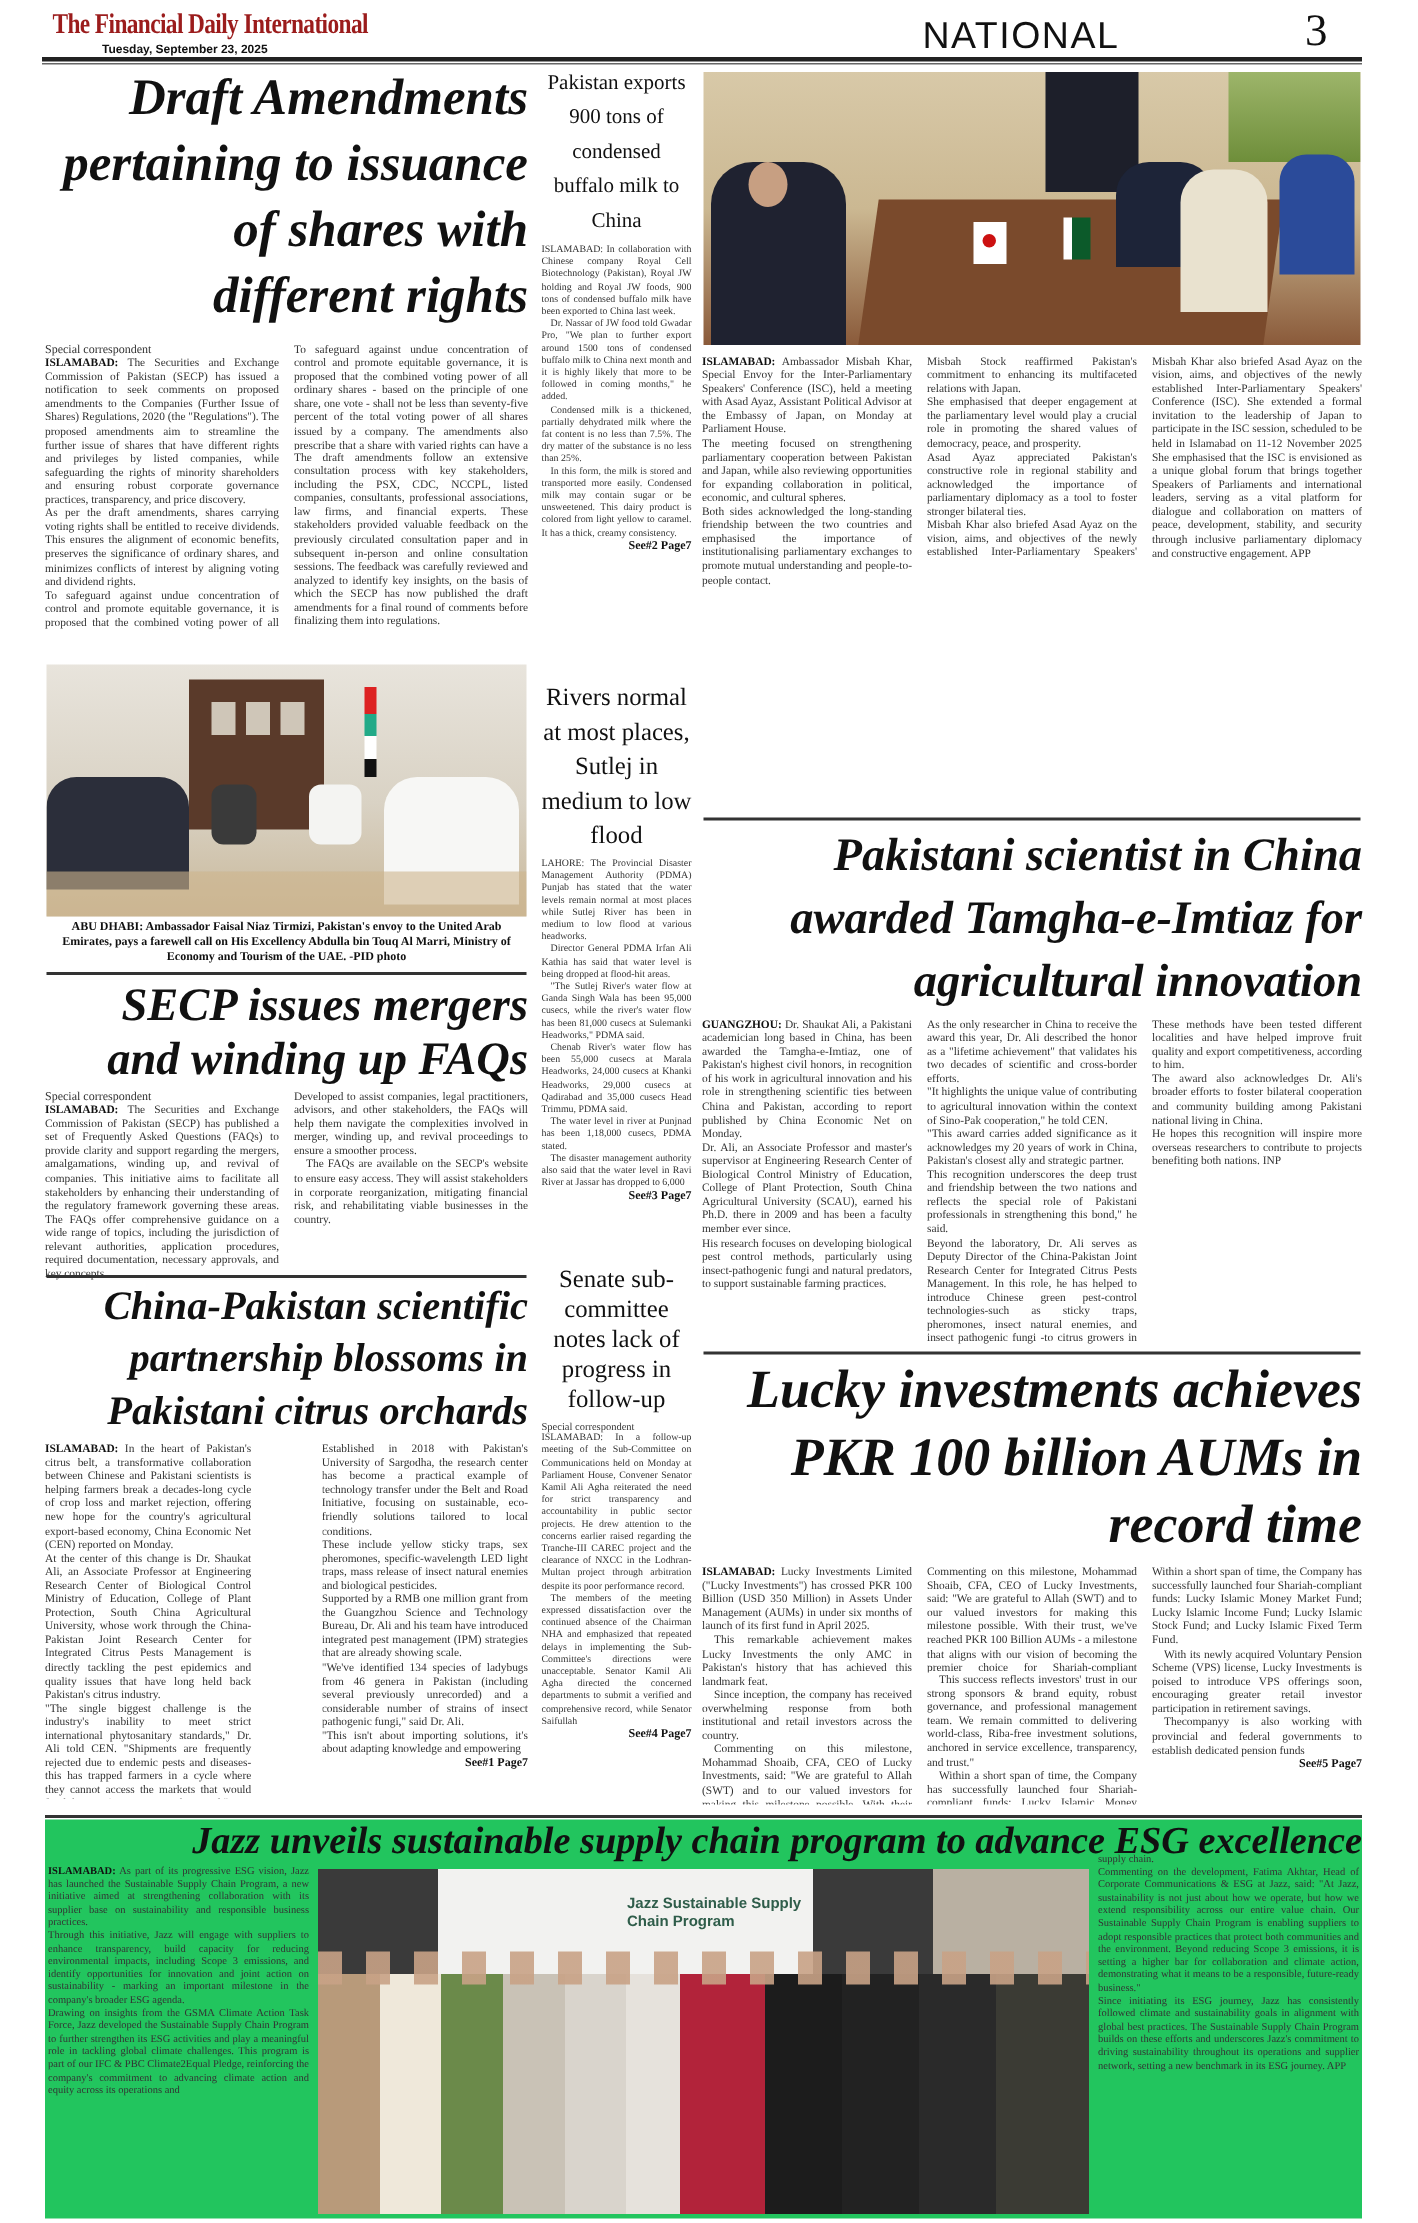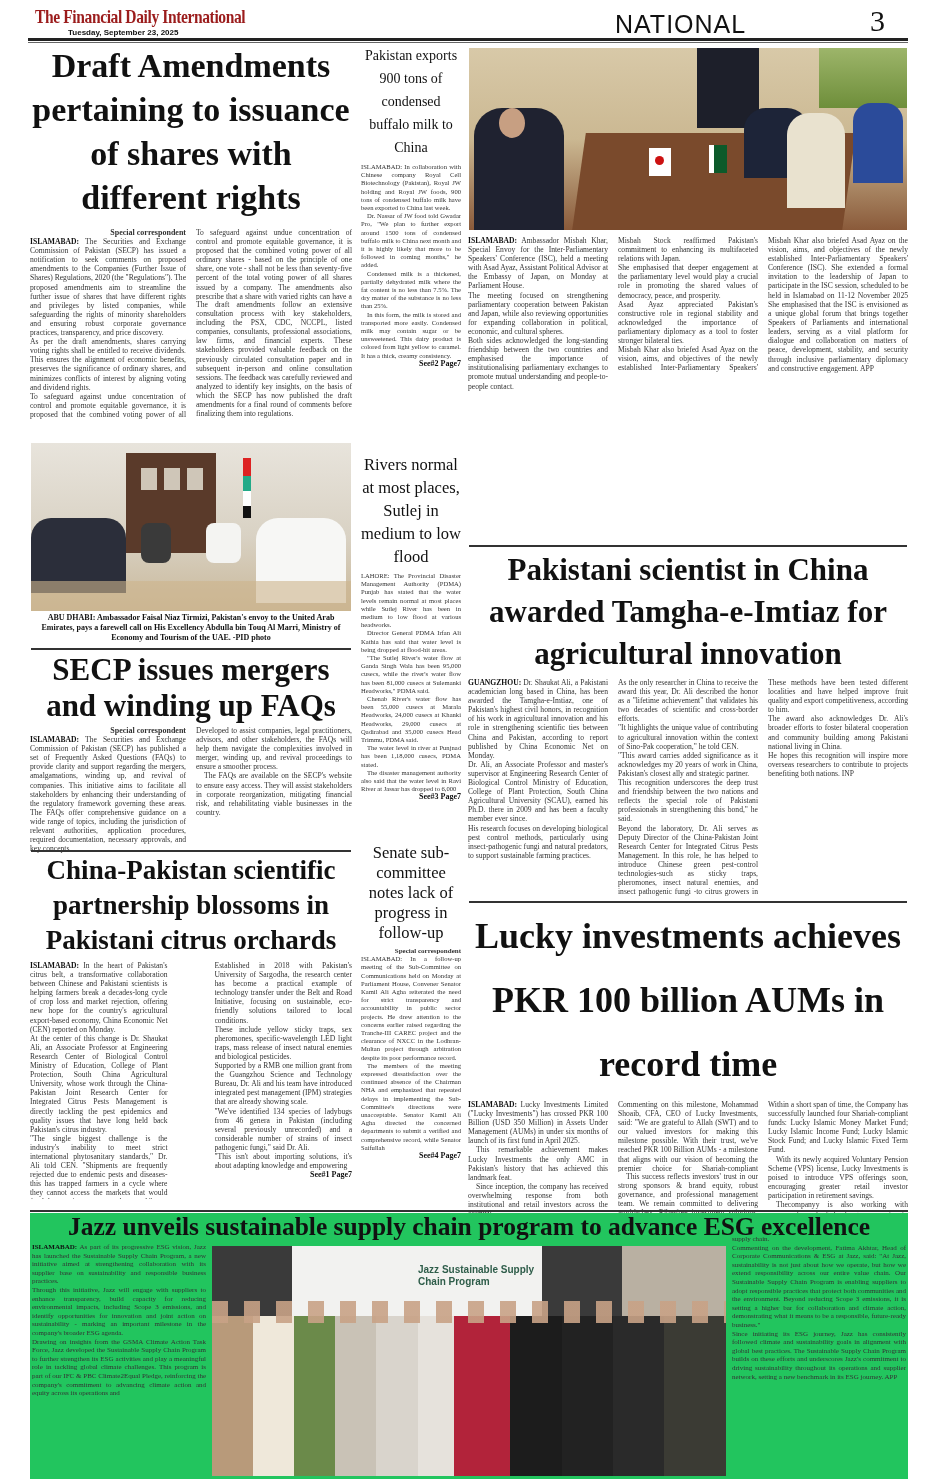--- a/index.html
+++ b/index.html
@@ -4,23 +4,23 @@
 <style>
   html,body{margin:0;padding:0;background:#fff;}
   body{width:945px;height:1482px;position:relative;overflow:hidden;font-family:"Liberation Serif","DejaVu Serif",serif;color:#111;}
   .abs{position:absolute;}
   .masthead{left:35px;top:6px;color:#9b1c1c;font-size:19px;font-weight:bold;letter-spacing:-0.5px;transform:scaleX(0.82);transform-origin:left top;white-space:nowrap;}
   .dateline{left:68px;top:28px;font-family:"Liberation Sans",sans-serif;font-size:8px;font-weight:bold;}
   .section{left:615px;top:10px;font-family:"Liberation Sans",sans-serif;font-size:25px;letter-spacing:1px;}
   .pageno{left:870px;top:4px;font-size:30px;}
   .topline{left:28px;top:38px;width:880px;height:3px;background:#222;}
   .topline2{left:28px;top:42px;width:880px;height:1px;background:#666;}
-  .hl{font-weight:bold;text-align:center;line-height:1.1;margin:0;}
+  .hl{font-weight:bold;text-align:right;line-height:1.1;margin:0;font-style:italic;}
   .hl-light{font-weight:normal;text-align:center;line-height:1.15;margin:0;}
-  .byline{font-weight:bold;text-align:right;font-size:8px;}
+  .byline{font-weight:normal;text-align:left;font-size:8px;}
   .body{font-size:7.6px;line-height:9.1px;text-align:justify;color:#333;}
   .cols2{display:grid;grid-template-columns:1fr 1fr;column-gap:10px;}
   .cols3{display:grid;grid-template-columns:1fr 1fr 1fr;column-gap:10px;}
   .cols2 p,.cols3 p,.one p{margin:0;}
   .see{font-weight:bold;text-align:right;font-size:8px;color:#111;}
   .rule{background:#333;height:2px;}
   .lead{font-weight:bold;color:#111;}
   .photo{overflow:hidden;position:absolute;}
   .caption{font-size:8px;font-weight:bold;text-align:center;line-height:10px;}
 </style>
@@ -186,21 +186,21 @@
     <div>
       <p>These methods have been tested different localities and have helped improve fruit quality and export competitiveness, according to him.</p>
       <p>The award also acknowledges Dr. Ali's broader efforts to foster bilateral cooperation and community building among Pakistani national living in China.</p>
       <p>He hopes this recognition will inspire more overseas researchers to contribute to projects benefiting both nations. INP</p>
     </div>
   </div>
 </div>
 <div class="abs rule" style="left:469px;top:901px;width:438px;"></div>
 
 <div class="abs" style="left:468px;top:904px;width:440px;">
-  <h1 class="hl" style="font-size:36px;line-height:64px;">Lucky investments achieves PKR 100 billion AUMs in record time</h1>
+  <h1 class="hl" style="font-size:36px;line-height:45px;">Lucky investments achieves PKR 100 billion AUMs in record time</h1>
   <div class="cols3 body" style="margin-top:4px;height:160px;overflow:hidden;">
     <div>
       <p><span class="lead">ISLAMABAD:</span> <span>Lucky Investments Limited ("Lucky Investments") has crossed PKR 100 Billion (USD 350 Million) in Assets Under Management (AUMs) in under six months of launch of its first fund in April 2025.</span></p>
       <p style="text-indent:8px;">This remarkable achievement makes Lucky Investments the only AMC in Pakistan's history that has achieved this landmark feat.</p>
       <p style="text-indent:8px;">Since inception, the company has received overwhelming response from both institutional and retail investors across the country.</p>
       <p style="text-indent:8px;">Commenting on this milestone, Mohammad Shoaib, CFA, CEO of Lucky Investments, said: "We are grateful to Allah (SWT) and to our valued investors for making this milestone possible. With their trust, we've reached PKR 100 Billion AUMs - a milestone that aligns with our vision of becoming the premier choice for Shariah-compliant investments.</p>
     </div>
     <div>
       <p style="height:72px;overflow:hidden;">Commenting on this milestone, Mohammad Shoaib, CFA, CEO of Lucky Investments, said: "We are grateful to Allah (SWT) and to our valued investors for making this milestone possible. With their trust, we've reached PKR 100 Billion AUMs - a milestone that aligns with our vision of becoming the premier choice for Shariah-compliant investments.</p>
       <p style="text-indent:8px;">This success reflects investors' trust in our strong sponsors &amp; brand equity, robust governance, and professional management team. We remain committed to delivering world-class, Riba-free investment solutions, anchored in service excellence, transparency, and trust."</p>

